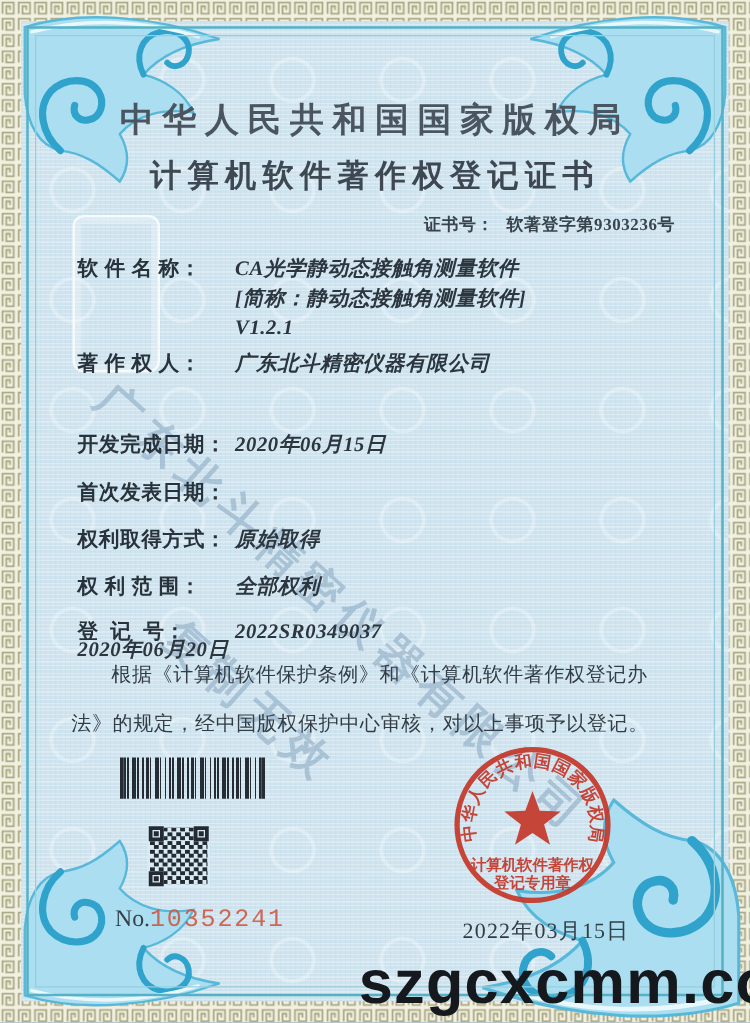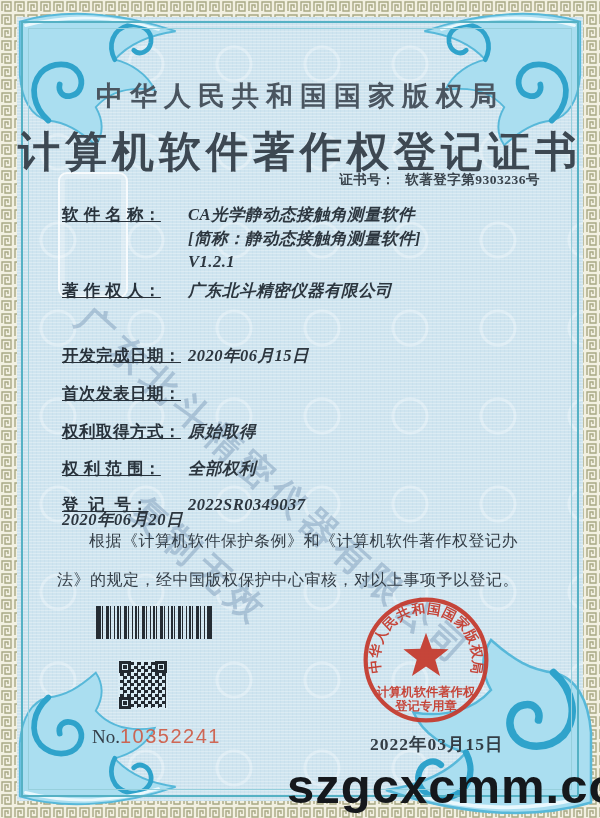--- a/index.html
+++ b/index.html
@@ -24,38 +24,38 @@
   .frame-svg{position:absolute;inset:0;}
   .inner-frame-1{position:absolute;inset:21px;border:2px solid #55b1c4;pointer-events:none;}
   .inner-frame-2{position:absolute;inset:28px;border:1px solid #96cfdc;pointer-events:none;}
 
   .authority{
     position:absolute;top:78px;left:0;width:100%;text-align:center;
     font-size:27px;font-weight:700;letter-spacing:7px;color:#4a5560;
   }
   .cert-title{
     position:absolute;top:124px;left:0;width:100%;text-align:center;
-    font-size:42px;font-weight:700;letter-spacing:5px;color:#3d4852;
+    font-size:25px;font-weight:700;letter-spacing:5px;color:#3d4852;
   }
   .cert-no{
     position:absolute;top:171px;right:60px;
     font-size:13.5px;font-weight:700;color:#39434c;letter-spacing:.5px;
   }
   .cert-no .lbl{margin-right:10px;}
 
   .field-row{position:absolute;left:62px;right:36px;display:flex;align-items:flex-start;}
   .f-label{
     width:126px;flex:0 0 126px;white-space:pre;
     font-size:16.5px;font-weight:700;color:#28323b;letter-spacing:.5px;
   }
   .f-values{flex:1;}
   .f-values div{
     font-size:16.5px;font-weight:700;color:#2c363f;line-height:23.5px;letter-spacing:.5px;font-style:italic;
   }
-  .f-label{line-height:23.5px;text-decoration:underline;}
+  .f-label{line-height:23.5px;}
   .row-0{top:203px;} .row-1{top:279px;align-items:flex-end;} .row-2{top:344px;} .row-3{top:382px;flex-direction:column;}
   .row-4{top:420px;} .row-5{top:457px;} .row-6{top:493px;}
 
   .statement{
     position:absolute;left:57px;right:55px;top:521px;
     font-size:16px;font-weight:400;color:#333d46;line-height:39px;
     text-indent:2em;letter-spacing:.5px;margin:0;
   }
 
   
@@ -86,27 +86,27 @@
       repeating-conic-gradient(#232a31 0% 25%, rgba(0,0,0,0) 25% 50%);
     background-size:7px 7px;
   }
   .qr .finder{position:absolute;width:12px;height:12px;border:3px solid #232a31;background:#d8ebf4;box-sizing:border-box;}
   .qr .finder::after{content:"";position:absolute;inset:1px;background:#232a31;}
   .qr .f-tl{left:1px;top:1px;} .qr .f-tr{right:1px;top:1px;} .qr .f-bl{left:1px;bottom:1px;}
 
   .serial{position:absolute;left:92px;top:725px;font-size:19px;color:#343f49;}
   .serial .no-lbl{font-weight:400;margin-right:0;}
   .serial .no-val{
-    color:rgba(206,84,62,.88);font-family:Liberation Sans, sans-serif;
+    color:rgba(206,84,62,.88);font-family:Liberation Mono, monospace;
     font-size:20px;letter-spacing:1.5px;
   }
 
   .seal{position:absolute;left:358px;top:592px;width:136px;height:136px;opacity:.93;}
   .issue-date{
-    position:absolute;left:370px;top:732px;font-size:17.5px;font-weight:700;
+    position:absolute;left:370px;top:732px;font-size:17.5px;font-weight:400;
     color:#333d45;letter-spacing:1px;
   }
 
   .site-mark{
     position:absolute;left:287px;top:758px;white-space:nowrap;
     font-family:"Liberation Sans","DejaVu Sans",sans-serif;
     font-size:49px;font-weight:700;color:#15181c;letter-spacing:1px;
   }
 
   .emboss{

